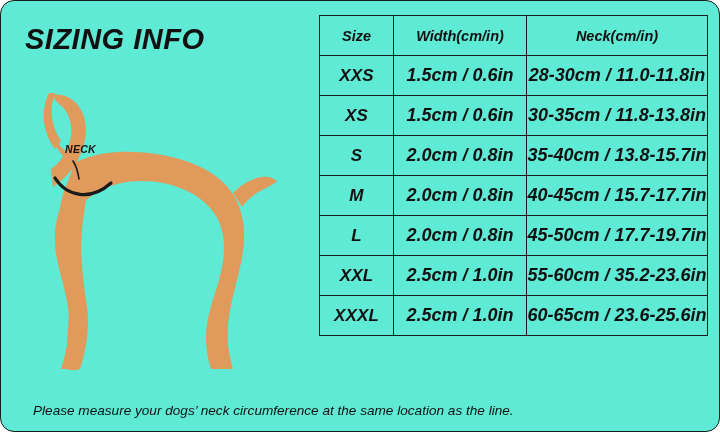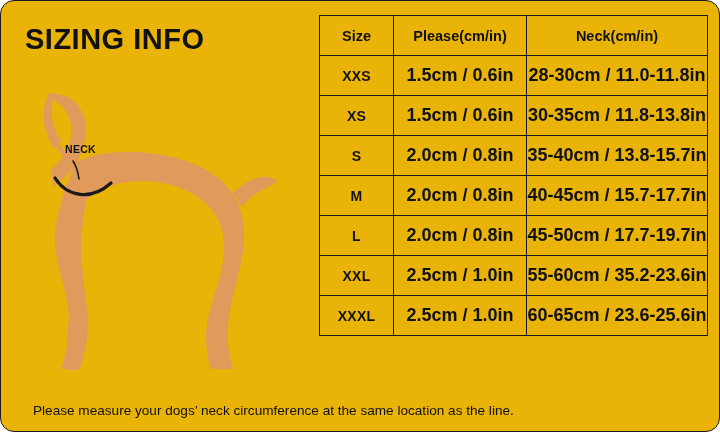--- a/index.html
+++ b/index.html
@@ -6,24 +6,25 @@
   html, body {
     margin: 0; padding: 0;
     width: 720px; height: 432px;
     background: #ffffff;
     font-family: "Liberation Sans", sans-serif;
   }
   #page {
     position: relative;
     width: 720px;
     height: 432px;
-    background: #eab308;
+    background: #5eead4;
     border: 1px solid #1a1a1a;
     border-radius: 14px;
     overflow: hidden;
+    font-style: italic;
   }
 
   
   #left-panel {
     position: absolute;
     left: 0; top: 0;
     width: 310px;
     height: 432px;
   }
   #title {
@@ -81,21 +82,21 @@
   }
   thead th {
     font-size: 14.5px;
     font-weight: bold;
   }
   col.c-size  { width: 74px; }
   col.c-width { width: 133px; }
   col.c-neck  { width: 181px; }
 
   td.size-cell {
-    font-size: 14px;
+    font-size: 17px;
     font-weight: bold;
     letter-spacing: 0.2px;
   }
   td.val-cell {
     font-size: 18px;
     font-weight: bold;
   }
 
   
   #footer {
@@ -253,21 +254,21 @@
   <div id="table-wrap">
     <table>
       <colgroup>
         <col class="c-size">
         <col class="c-width">
         <col class="c-neck">
       </colgroup>
       <thead>
         <tr>
           <th>Size</th>
-          <th>Please(cm/in)</th>
+          <th>Width(cm/in)</th>
           <th>Neck(cm/in)</th>
         </tr>
       </thead>
       <tbody>
         <tr>
           <td class="size-cell">XXS</td>
           <td class="val-cell">1.5cm / 0.6in</td>
           <td class="val-cell">28-30cm / 11.0-11.8in</td>
         </tr>
         <tr>

